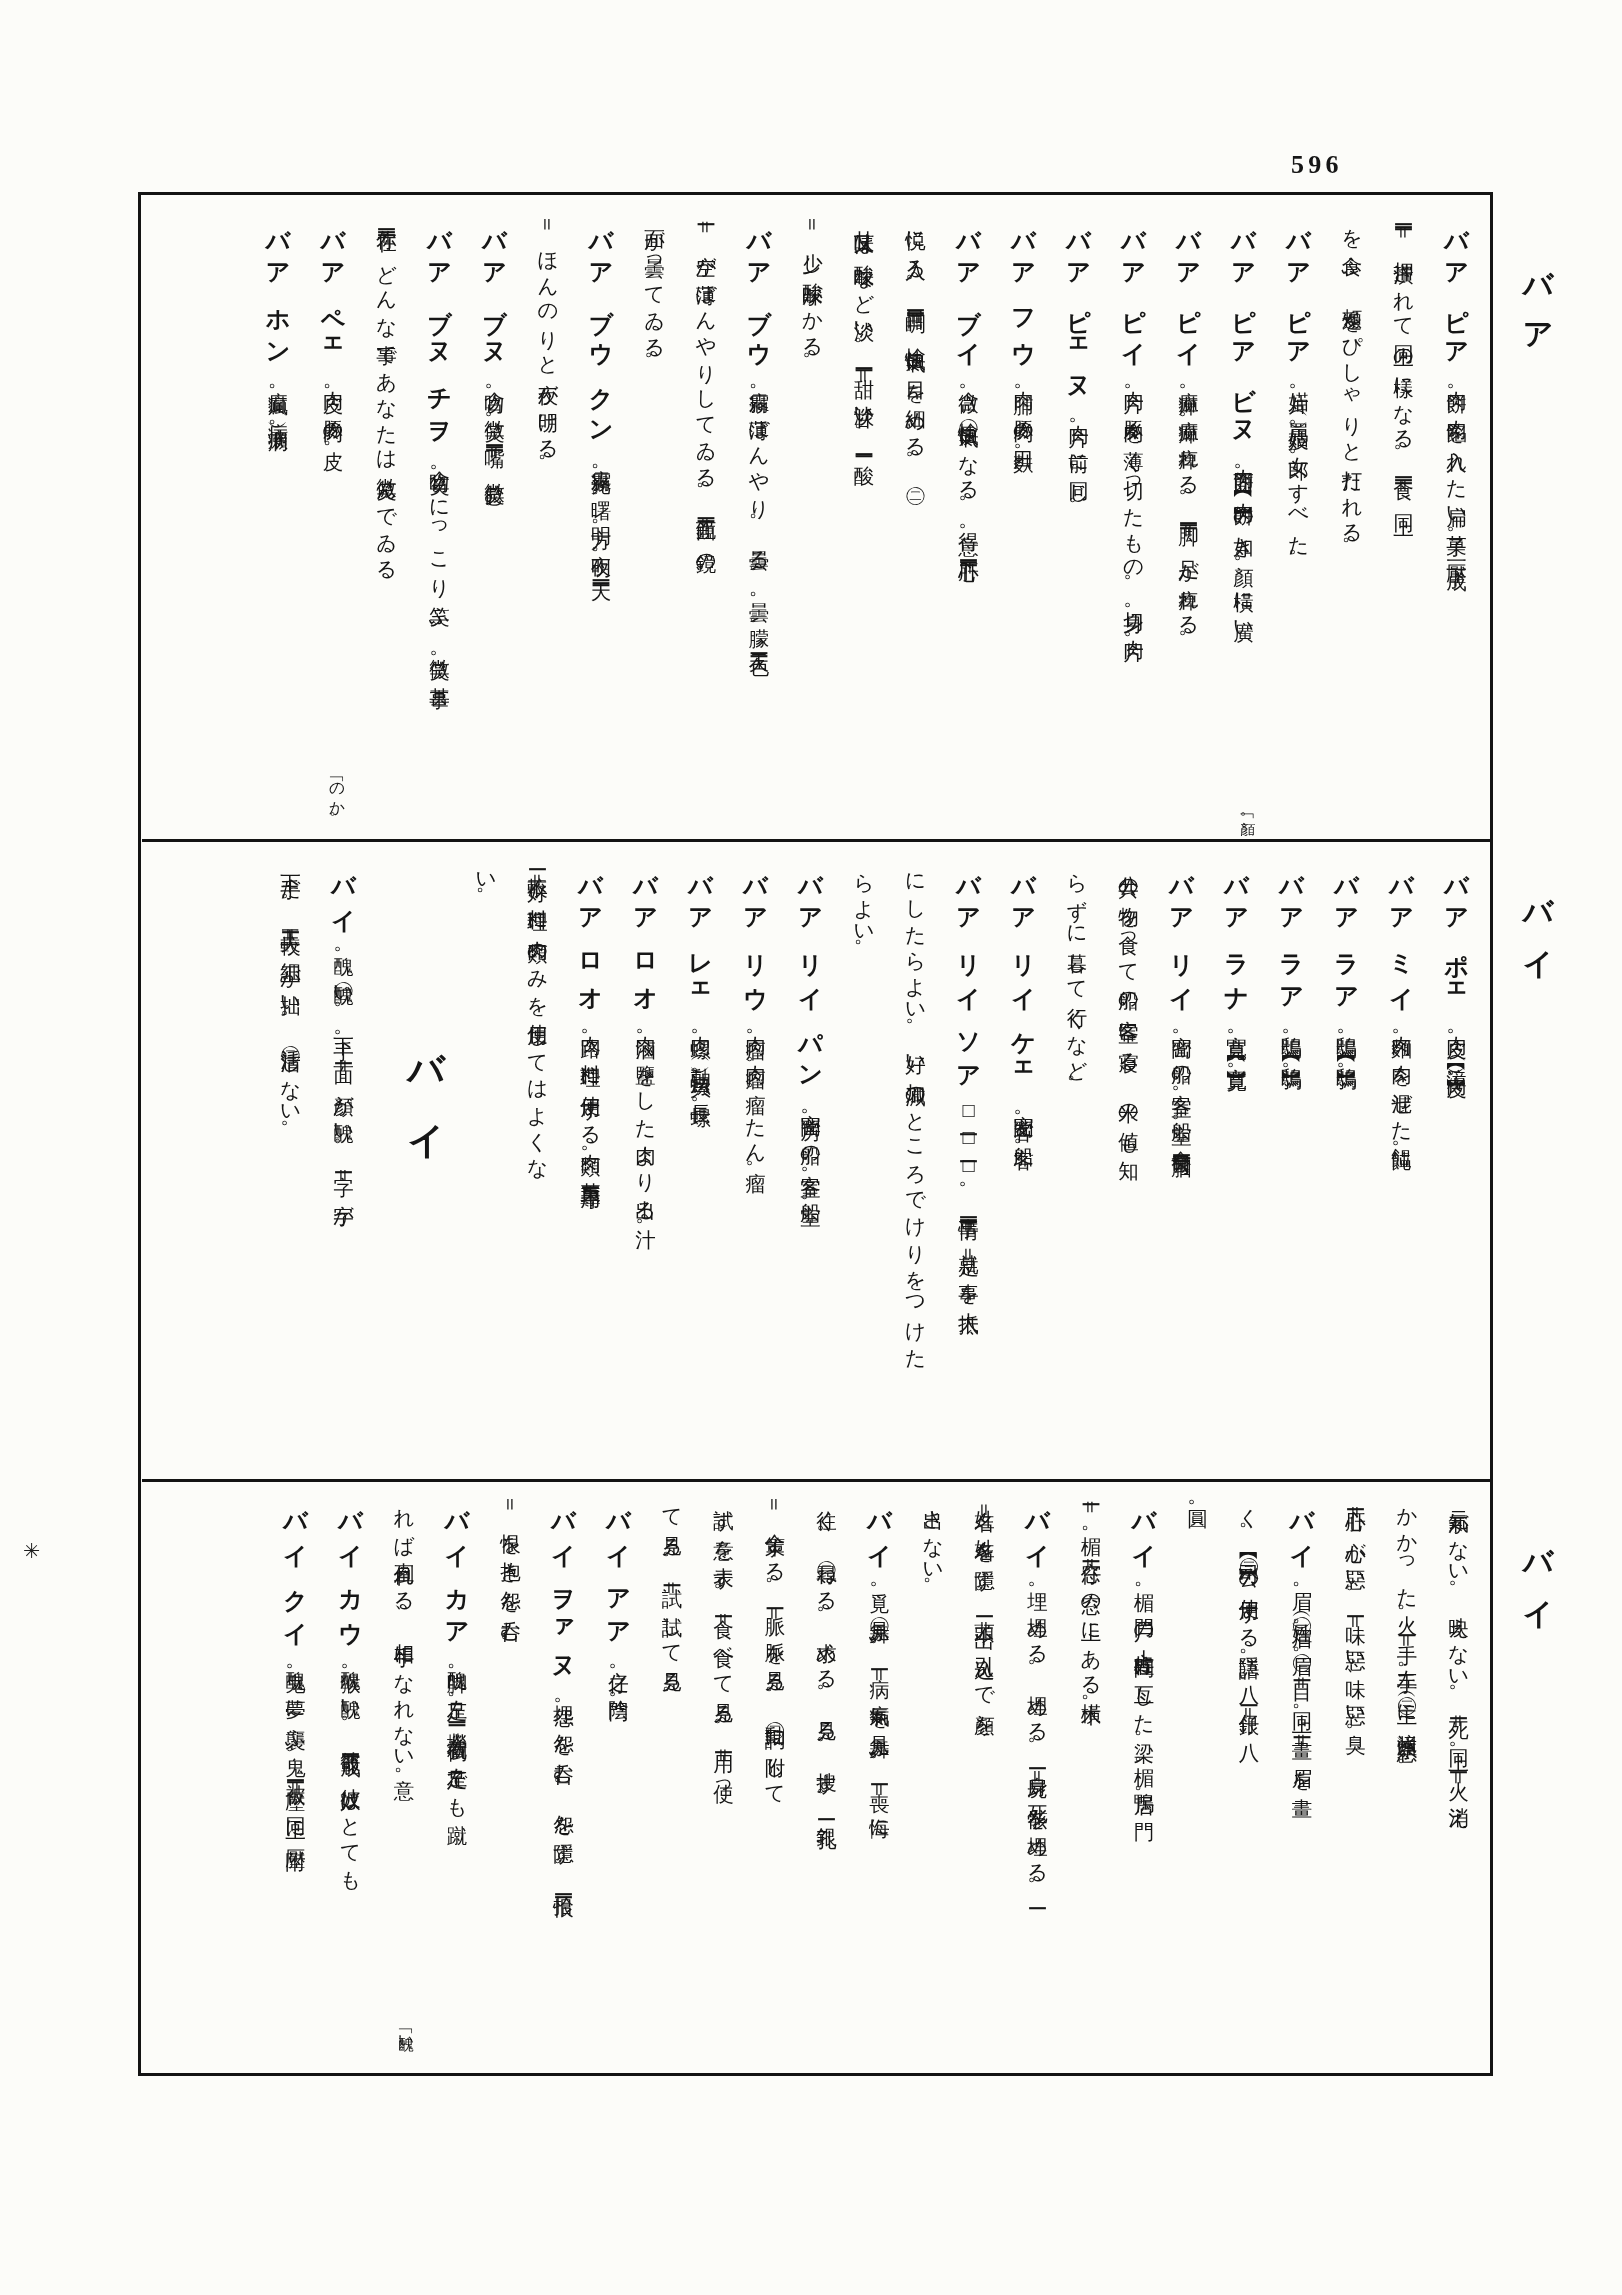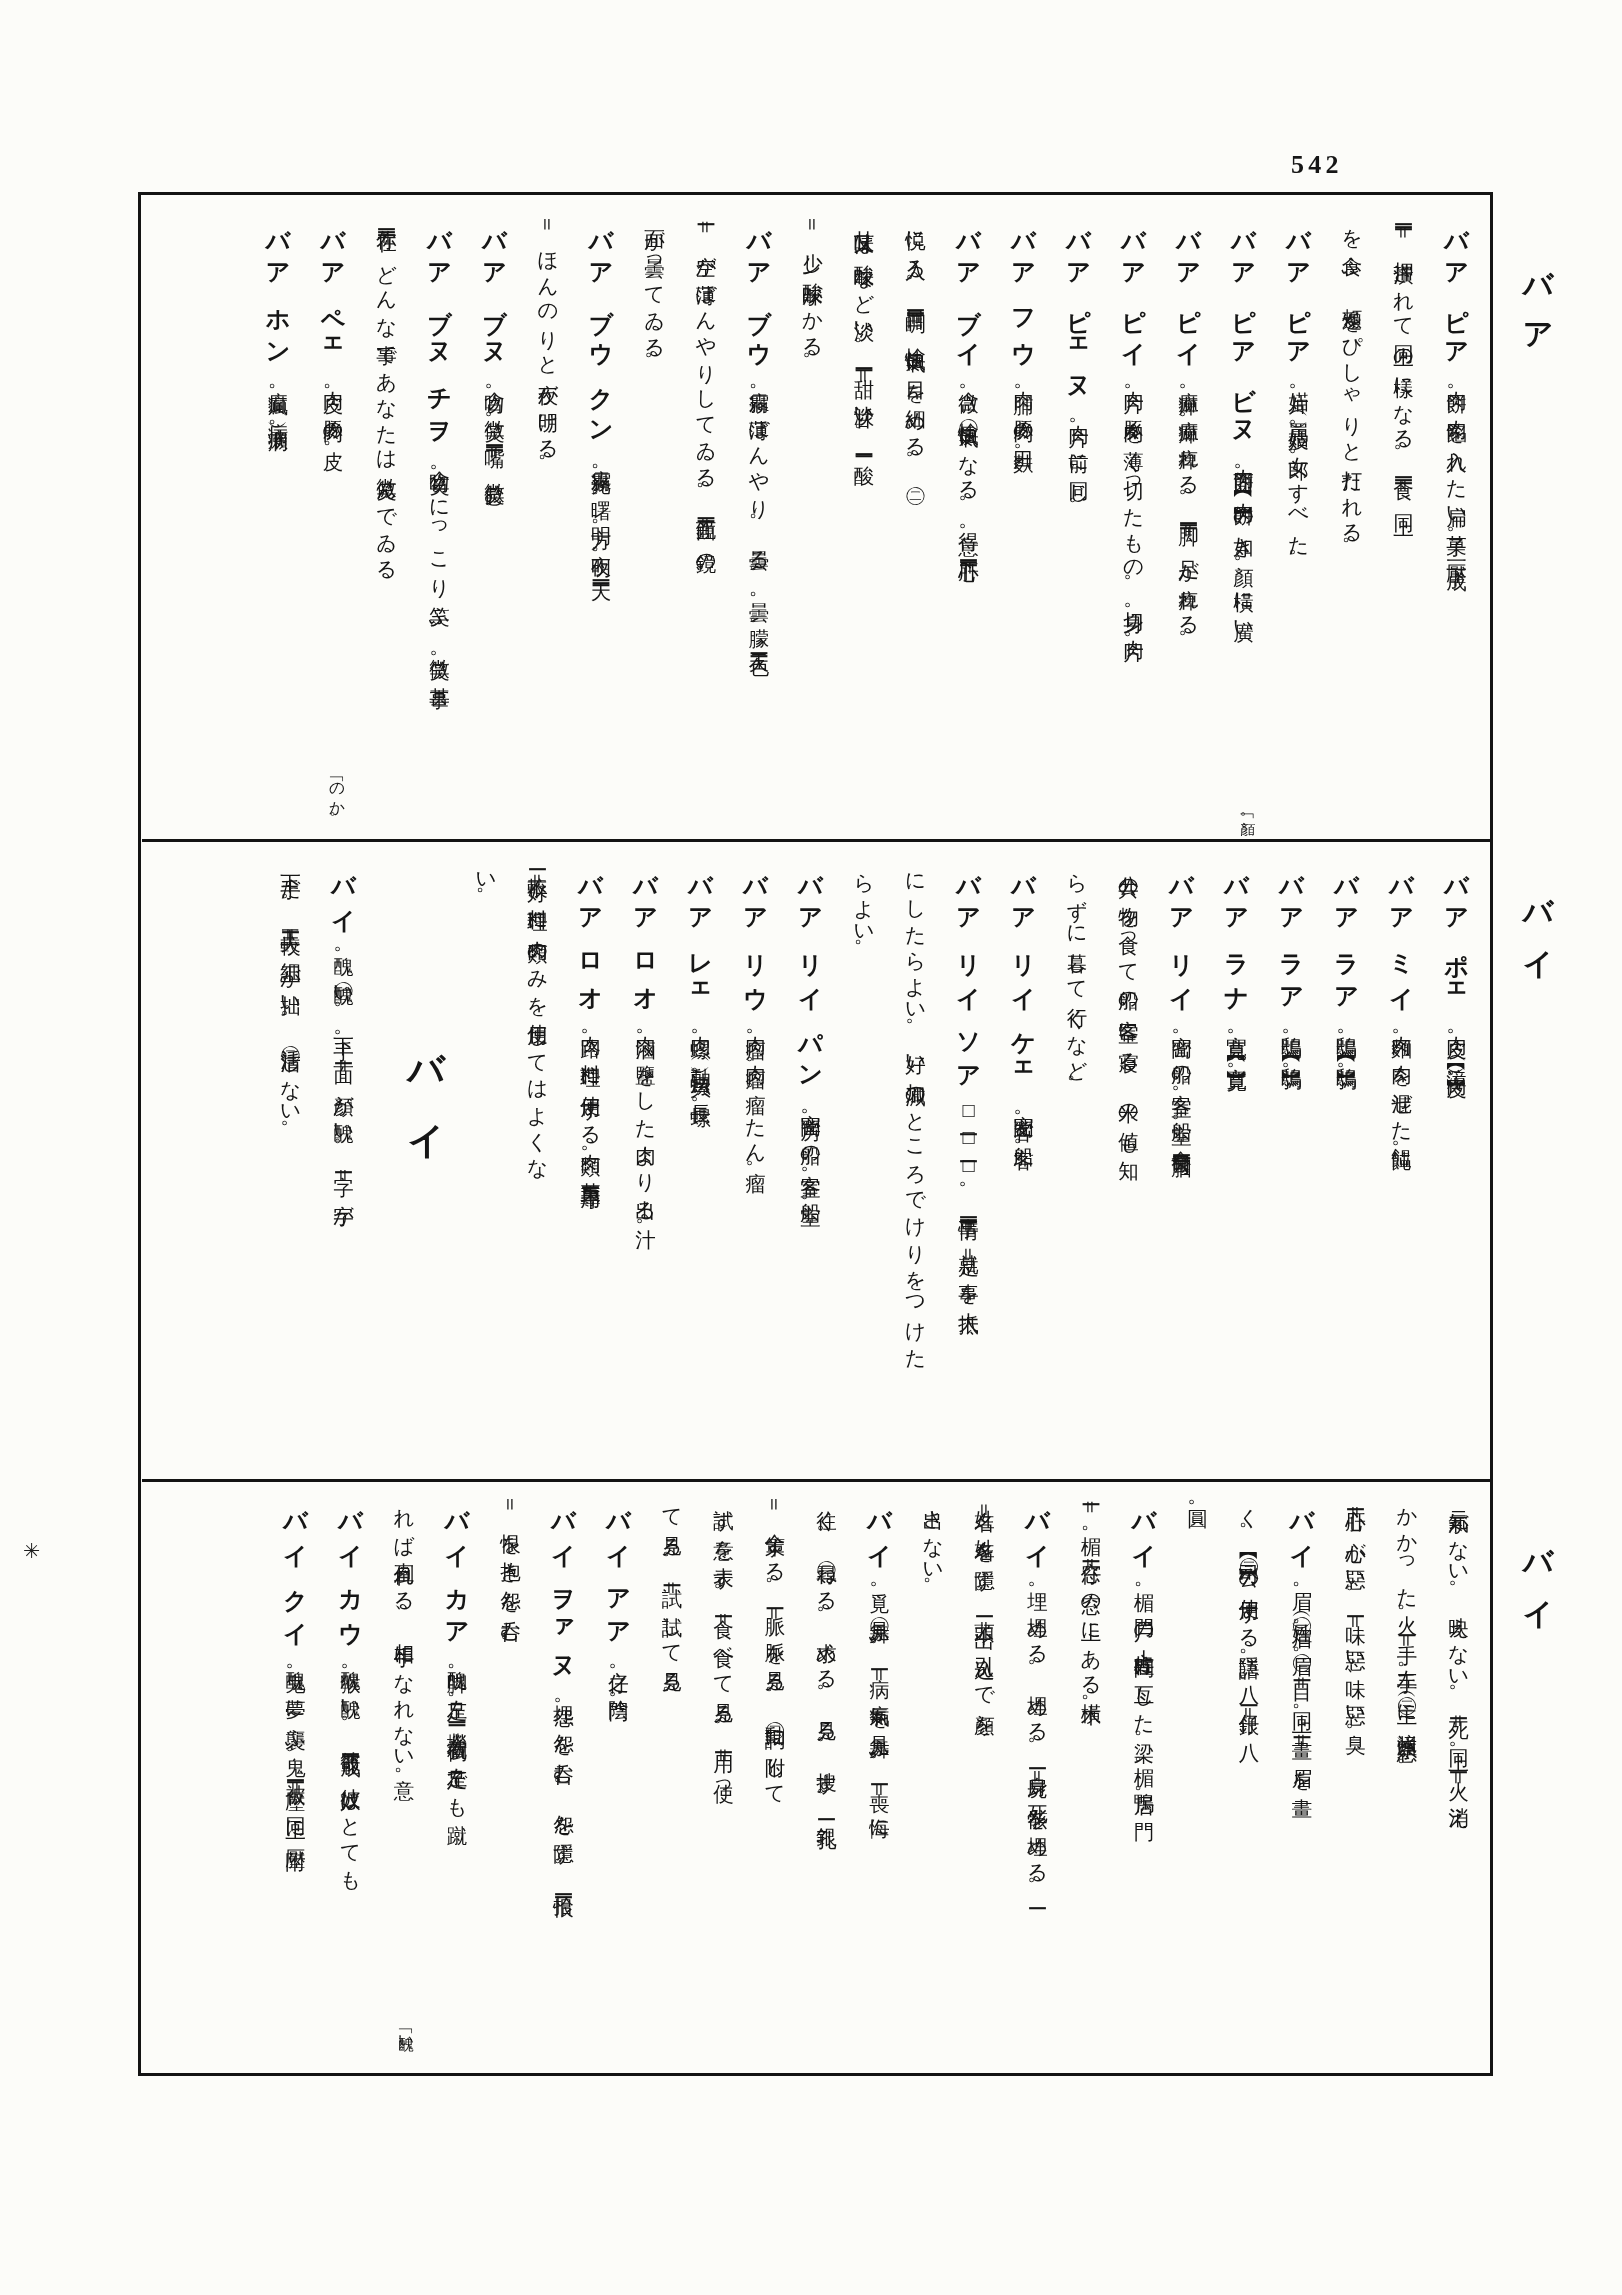--- a/index.html
+++ b/index.html
@@ -43,21 +43,21 @@
     font-size:30px;font-weight:700;letter-spacing:18.4px;
   }
   .margin-label.m0{top:250px;}
   .margin-label.m1{top:877px;}
   .margin-label.m2{top:1527px;}
   .ink-mark{position:absolute;left:23px;top:1539px;font-size:20.5px;color:#1d1d1d;}
 </style>
 </head>
 <body>
 
-<div class="page-number">542</div>
+<div class="page-number">596</div>
 
 <div class="frame"></div>
 <div class="divider d1"></div>
 <div class="divider d2"></div>
 
 <div class="band b0">
     <div class="col"><span class="head">バア ピア</span><span class="def">肉餅。肉餡を入れた扁い菓子。壓一下成</span></div>
     <div class="col"><span class="def">ーーー＝押潰されて同上の樣になる。食ーーー＝同上</span></div>
     <div class="col"><span class="def">を食ふ、頰邊をぴしゃりと打たれる。</span></div>
     <div class="col"><span class="head">バア ピア</span><span class="def">媌片。（罵）娼妓。女郎。すべた。</span></div>

